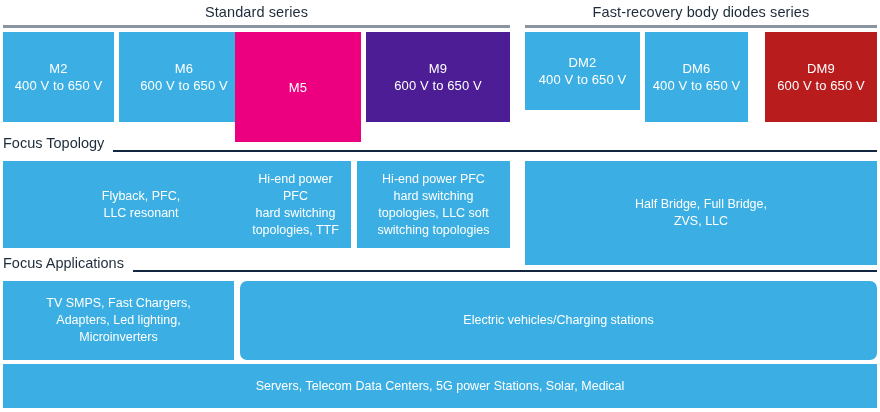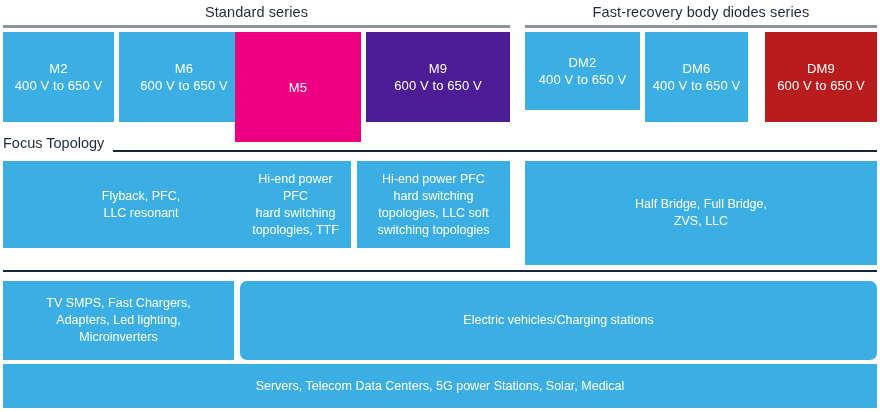--- a/index.html
+++ b/index.html
@@ -175,20 +175,21 @@
   <div class="box" style="left:357px; top:161px; width:153px; height:87px;">
     <span class="box-text">Hi-end power PFC<br>hard switching<br>topologies, LLC soft<br>switching topologies</span>
   </div>
 
   <div class="box" style="left:525px; top:161px; width:352px; height:104px;">
     <span class="box-text">Half Bridge, Full Bridge,<br>ZVS, LLC</span>
   </div>
 
   <div class="band-header" style="top:253px;">
     <div class="band-rule"></div>
+    <div class="band-label">Focus Applications</div>
   </div>
 
   <div class="box" style="left:3px; top:281px; width:231px; height:79px;">
     <span class="box-text">TV SMPS, Fast Chargers,<br>Adapters, Led lighting,<br>Microinverters</span>
   </div>
 
   <div class="box" style="left:240px; top:281px; width:637px; height:79px;border-radius:7px;">
     <span class="box-text">Electric vehicles/Charging stations</span>
   </div>
 

